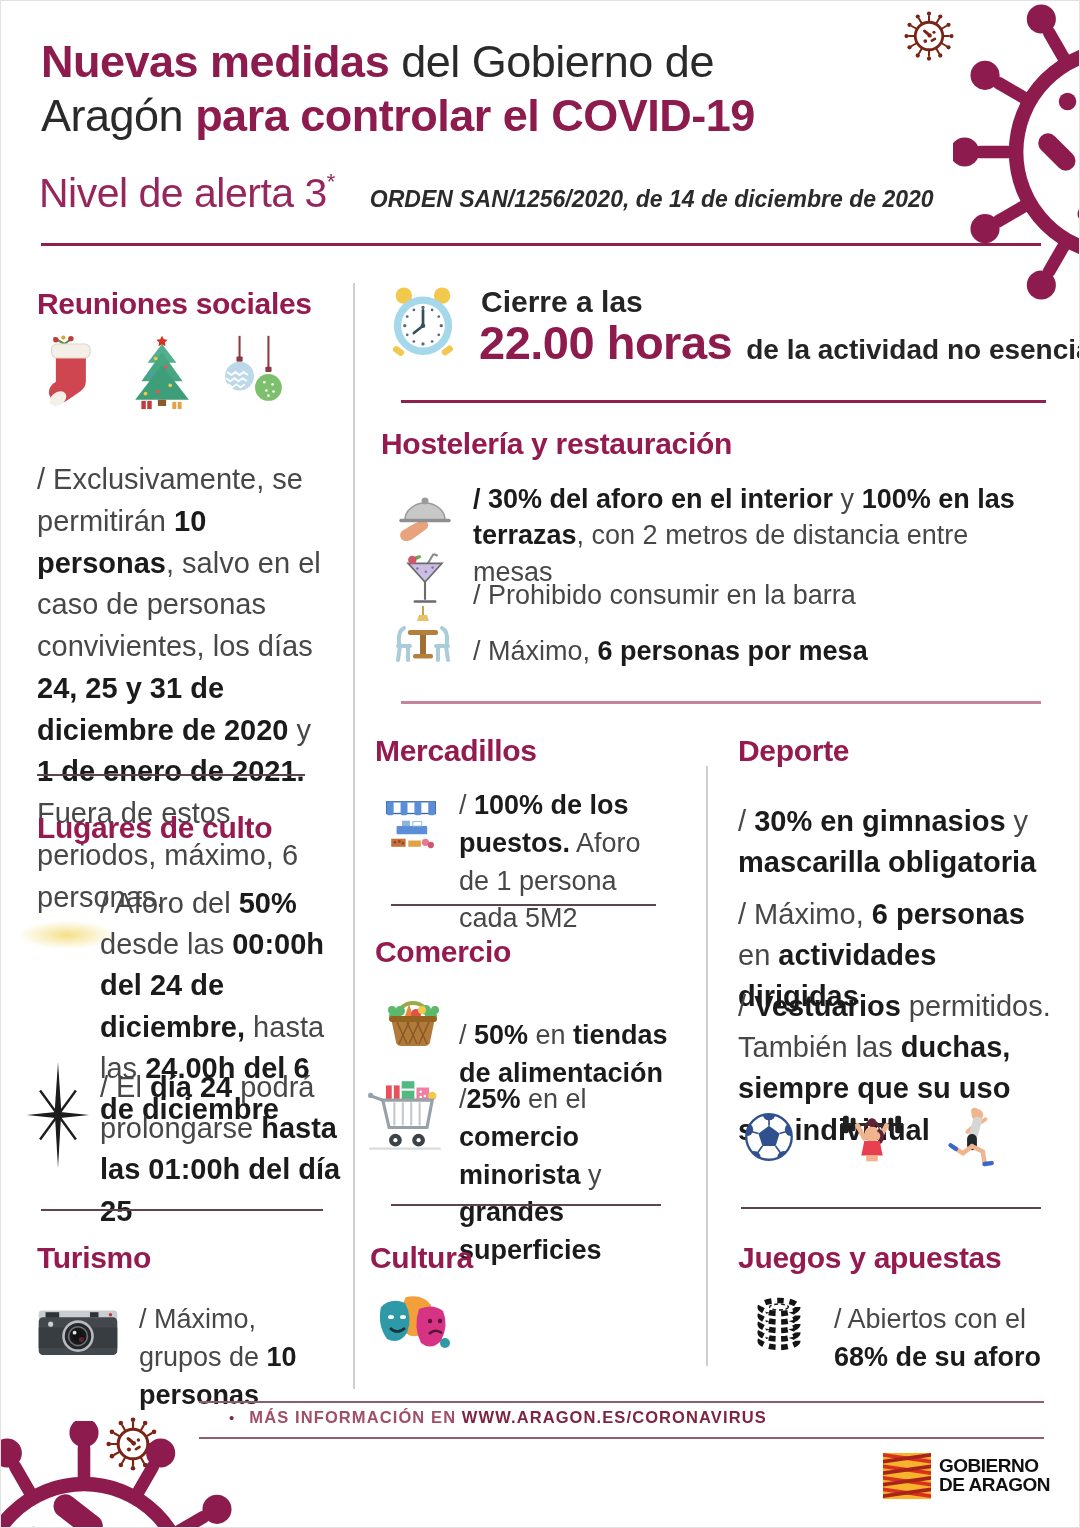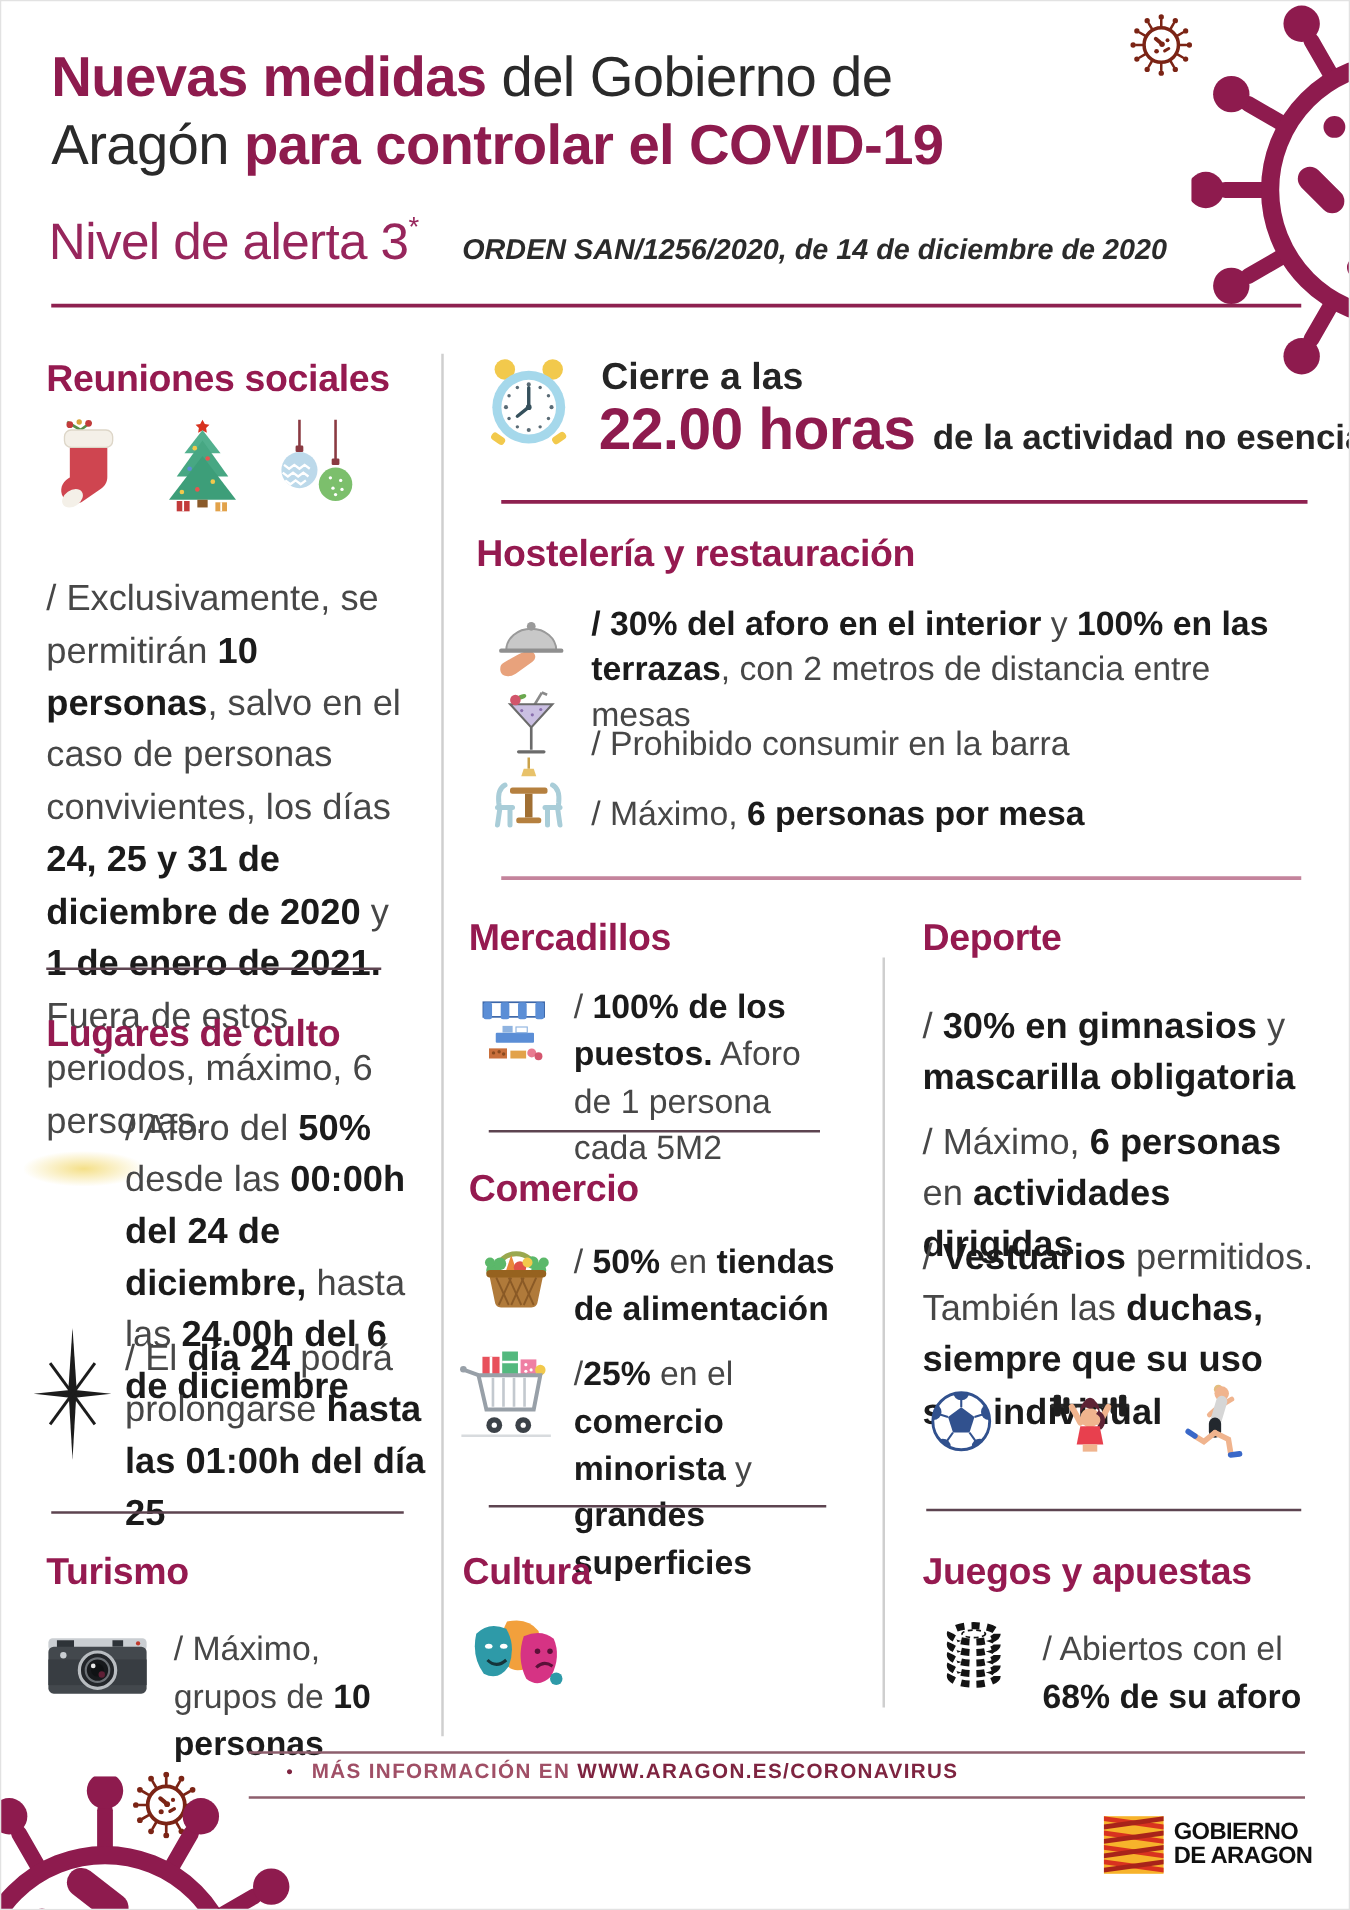--- a/index.html
+++ b/index.html
@@ -373,21 +373,21 @@
     <g stroke="#8a5a26" stroke-width="1.5">
       <line x1="14" y1="30" x2="24" y2="52"></line>
         <line x1="24" y1="30" x2="34" y2="52"></line>
         <line x1="34" y1="30" x2="44" y2="52"></line>
       <line x1="46" y1="30" x2="36" y2="52"></line>
         <line x1="36" y1="30" x2="26" y2="52"></line>
         <line x1="26" y1="30" x2="16" y2="52"></line>
     </g>
     <rect x="6" y="24" width="48" height="6" rx="3" fill="#96621f"></rect>
   </svg>
-  <div class="abs rich p27" style="left:458px;top:990px;width:240px;"><span>/ </span><b>50%</b><span> en </span><b>tiendas de alimentación</b></div>
+  <div class="abs rich p27" style="left:458px;top:1016px;width:240px;"><span>/ </span><b>50%</b><span> en </span><b>tiendas de alimentación</b></div>
 
   <svg class="abs" style="left:366px;top:1078px;" width="80" height="76" viewBox="0 0 76 72">
     <rect x="18" y="6" width="13" height="13" fill="#e8515c"></rect>
       <line x1="24.5" y1="6" x2="24.5" y2="19" stroke="#fff" stroke-width="2"></line>
     <rect x="33" y="2" width="12" height="17" fill="#53b97e"></rect>
       <line x1="33" y1="10" x2="45" y2="10" stroke="#fff" stroke-width="2"></line>
     <rect x="47" y="8" width="12" height="12" fill="#ef7fa3"></rect>
     <g fill="#fff">
         <circle cx="51" cy="12" r="1.2"></circle>
         <circle cx="55" cy="16" r="1.2"></circle>

